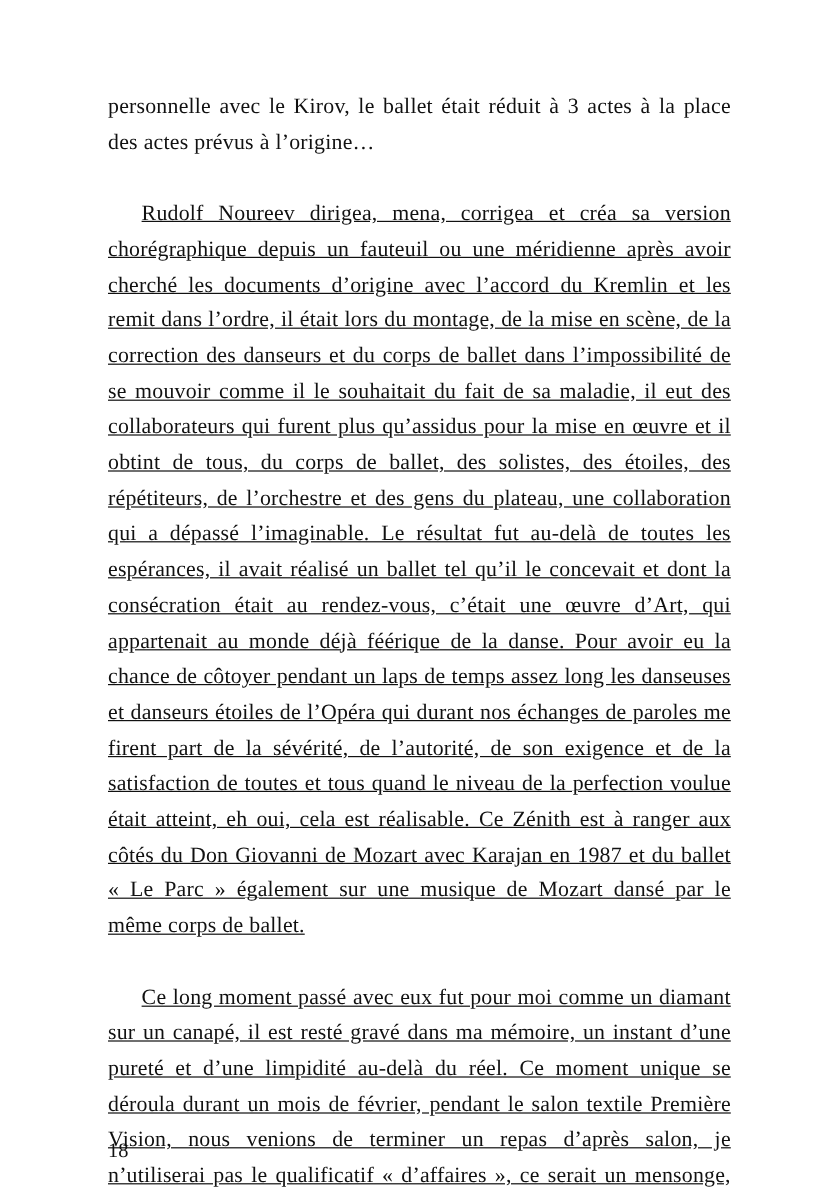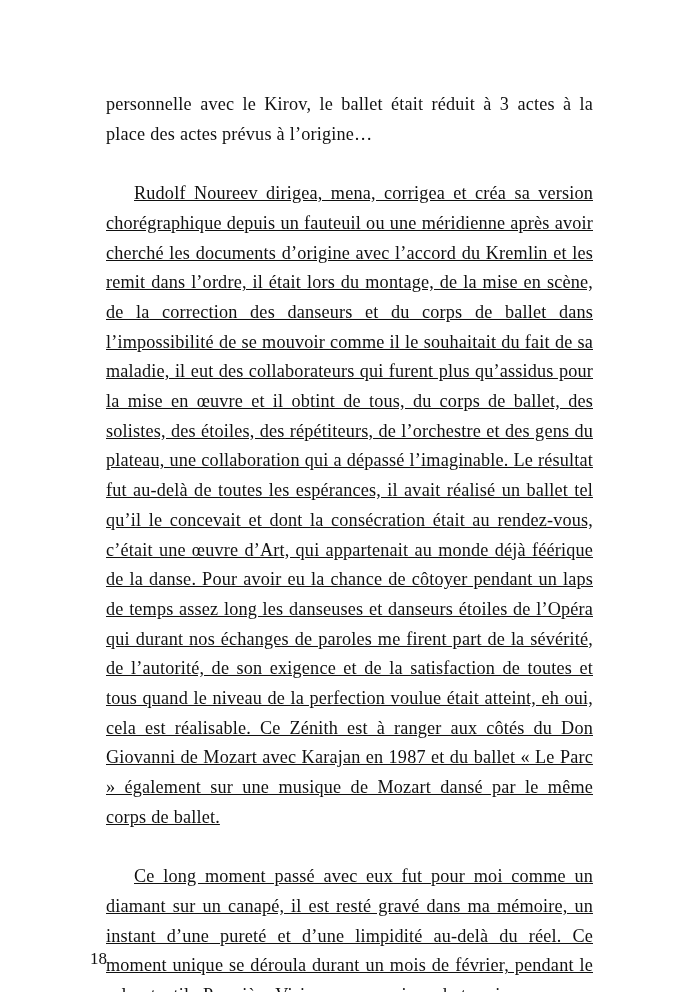--- a/index.html
+++ b/index.html
@@ -23,21 +23,21 @@
     height: 992px;
     background: #ffffff;
   }
   .text-column {
     position: absolute;
     left: 90px;
     top: 74px;
     width: 519px;
   }
   p.para {
-    margin: 16px;
+    margin: 0;
     font-size: 18.2px;
     line-height: 29.7px;
     text-align: justify;
     text-justify: inter-word;
     color: #111111;
     letter-spacing: 0.01em;
     word-spacing: 0.01em;
     -webkit-font-smoothing: antialiased;
   }
   p.para.continuation {

